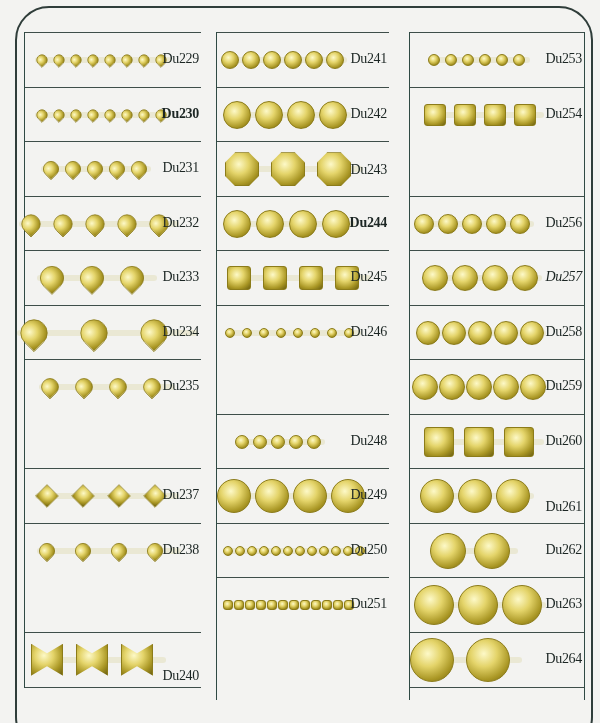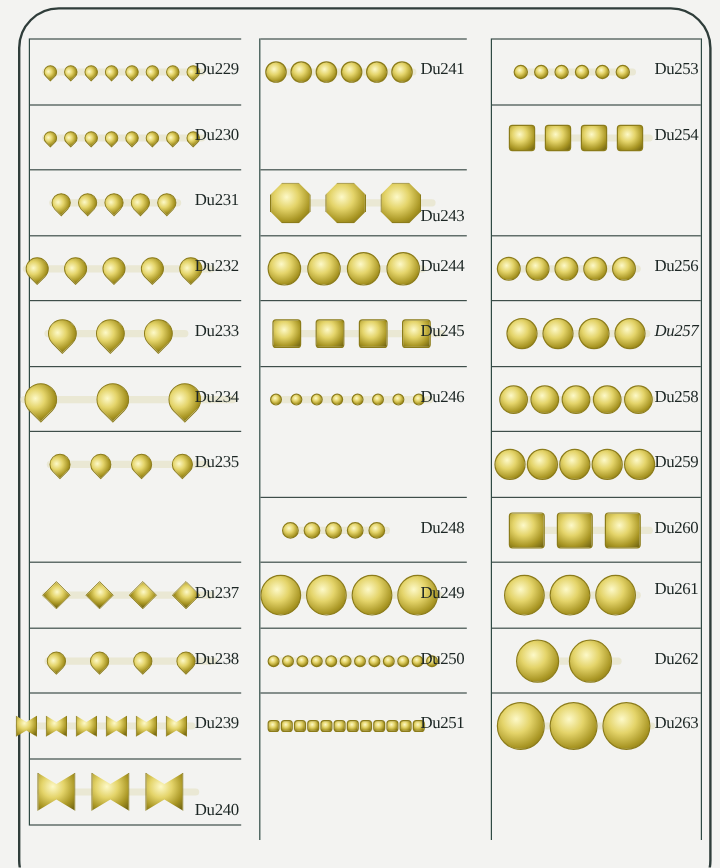--- a/index.html
+++ b/index.html
@@ -60,21 +60,21 @@
           <span class="bead" style="width: 14px; height: 14px; margin-right: 3px; border-radius: 50% 50% 50% 0px; transform: rotate(-45deg) scale(0.8);"></span>
           <span class="bead" style="width: 14px; height: 14px; margin-right: 3px; border-radius: 50% 50% 50% 0px; transform: rotate(-45deg) scale(0.8);"></span>
           <span class="bead" style="width: 14px; height: 14px; margin-right: 3px; border-radius: 50% 50% 50% 0px; transform: rotate(-45deg) scale(0.8);"></span>
           <span class="bead" style="width: 14px; height: 14px; margin-right: 3px; border-radius: 50% 50% 50% 0px; transform: rotate(-45deg) scale(0.8);"></span>
           <span class="bead" style="width: 14px; height: 14px; margin-right: 3px; border-radius: 50% 50% 50% 0px; transform: rotate(-45deg) scale(0.8);"></span>
           <span class="bead" style="width: 14px; height: 14px; margin-right: 3px; border-radius: 50% 50% 50% 0px; transform: rotate(-45deg) scale(0.8);"></span>
           <span class="bead" style="width: 14px; height: 14px; margin-right: 3px; border-radius: 50% 50% 50% 0px; transform: rotate(-45deg) scale(0.8);"></span>
         </div>
         <span class="code" style="top: 18.25px;">Du229</span>
       </div>
-      <div class="row" style="top: 54.5px; height: 54.5px;">
+      <div class="row" style="top: 54.5px; height: 54.5px; font-weight: bold;">
         <div class="string" style="left: 10px; width: 136px; top: 24.25px;"></div>
         <div class="trim" style="left: 10px; top: 20.25px; height: 14px;">
           <span class="bead" style="width: 14px; height: 14px; margin-right: 3px; border-radius: 50% 50% 50% 0px; transform: rotate(-45deg) scale(0.8);"></span>
           <span class="bead" style="width: 14px; height: 14px; margin-right: 3px; border-radius: 50% 50% 50% 0px; transform: rotate(-45deg) scale(0.8);"></span>
           <span class="bead" style="width: 14px; height: 14px; margin-right: 3px; border-radius: 50% 50% 50% 0px; transform: rotate(-45deg) scale(0.8);"></span>
           <span class="bead" style="width: 14px; height: 14px; margin-right: 3px; border-radius: 50% 50% 50% 0px; transform: rotate(-45deg) scale(0.8);"></span>
           <span class="bead" style="width: 14px; height: 14px; margin-right: 3px; border-radius: 50% 50% 50% 0px; transform: rotate(-45deg) scale(0.8);"></span>
           <span class="bead" style="width: 14px; height: 14px; margin-right: 3px; border-radius: 50% 50% 50% 0px; transform: rotate(-45deg) scale(0.8);"></span>
           <span class="bead" style="width: 14px; height: 14px; margin-right: 3px; border-radius: 50% 50% 50% 0px; transform: rotate(-45deg) scale(0.8);"></span>
           <span class="bead" style="width: 14px; height: 14px; margin-right: 3px; border-radius: 50% 50% 50% 0px; transform: rotate(-45deg) scale(0.8);"></span>
@@ -144,32 +144,20 @@
       <div class="row" style="top: 490.5px; height: 54.5px;">
         <div class="string" style="left: 12px; width: 144px; top: 24.25px;"></div>
         <div class="trim" style="left: 12px; top: 17.25px; height: 20px;">
           <span class="bead" style="width: 20px; height: 20px; margin-right: 16px; border-radius: 50% 50% 50% 0px; transform: rotate(-45deg) scale(0.8);"></span>
           <span class="bead" style="width: 20px; height: 20px; margin-right: 16px; border-radius: 50% 50% 50% 0px; transform: rotate(-45deg) scale(0.8);"></span>
           <span class="bead" style="width: 20px; height: 20px; margin-right: 16px; border-radius: 50% 50% 50% 0px; transform: rotate(-45deg) scale(0.8);"></span>
           <span class="bead" style="width: 20px; height: 20px; margin-right: 16px; border-radius: 50% 50% 50% 0px; transform: rotate(-45deg) scale(0.8);"></span>
         </div>
         <span class="code" style="top: 18.25px;">Du238</span>
       </div>
-      <div class="row" style="top: 545px; height: 54.5px;">
-        <div class="string" style="left: -12px; width: 150px; top: 24.25px;"></div>
-        <div class="trim" style="left: -12px; top: 18.25px; height: 18px;">
-          <span class="bead" style="width: 18px; height: 18px; margin-right: 7px; clip-path: polygon(0px 0px, 50% 30%, 100% 0px, 100% 100%, 50% 70%, 0px 100%);"></span>
-          <span class="bead" style="width: 18px; height: 18px; margin-right: 7px; clip-path: polygon(0px 0px, 50% 30%, 100% 0px, 100% 100%, 50% 70%, 0px 100%);"></span>
-          <span class="bead" style="width: 18px; height: 18px; margin-right: 7px; clip-path: polygon(0px 0px, 50% 30%, 100% 0px, 100% 100%, 50% 70%, 0px 100%);"></span>
-          <span class="bead" style="width: 18px; height: 18px; margin-right: 7px; clip-path: polygon(0px 0px, 50% 30%, 100% 0px, 100% 100%, 50% 70%, 0px 100%);"></span>
-          <span class="bead" style="width: 18px; height: 18px; margin-right: 7px; clip-path: polygon(0px 0px, 50% 30%, 100% 0px, 100% 100%, 50% 70%, 0px 100%);"></span>
-          <span class="bead" style="width: 18px; height: 18px; margin-right: 7px; clip-path: polygon(0px 0px, 50% 30%, 100% 0px, 100% 100%, 50% 70%, 0px 100%);"></span>
-        </div>
-        <span class="code" style="top: 18.25px;">Du239</span>
-      </div>
       <div class="row last" style="top: 599.5px; height: 54.5px;">
         <div class="string" style="left: 6px; width: 135px; top: 24.25px;"></div>
         <div class="trim" style="left: 6px; top: 11.25px; height: 32px;">
           <span class="bead" style="width: 32px; height: 32px; margin-right: 13px; clip-path: polygon(0px 0px, 50% 30%, 100% 0px, 100% 100%, 50% 70%, 0px 100%);"></span>
           <span class="bead" style="width: 32px; height: 32px; margin-right: 13px; clip-path: polygon(0px 0px, 50% 30%, 100% 0px, 100% 100%, 50% 70%, 0px 100%);"></span>
           <span class="bead" style="width: 32px; height: 32px; margin-right: 13px; clip-path: polygon(0px 0px, 50% 30%, 100% 0px, 100% 100%, 50% 70%, 0px 100%);"></span>
         </div>
         <span class="code" style="top: 35px;">Du240</span>
       </div>
     </div>
@@ -179,30 +167,40 @@
         <div class="trim" style="left: 4px; top: 18.25px; height: 18px;">
           <span class="bead" style="width: 18px; height: 18px; margin-right: 3px; border-radius: 50%;"></span>
           <span class="bead" style="width: 18px; height: 18px; margin-right: 3px; border-radius: 50%;"></span>
           <span class="bead" style="width: 18px; height: 18px; margin-right: 3px; border-radius: 50%;"></span>
           <span class="bead" style="width: 18px; height: 18px; margin-right: 3px; border-radius: 50%;"></span>
           <span class="bead" style="width: 18px; height: 18px; margin-right: 3px; border-radius: 50%;"></span>
           <span class="bead" style="width: 18px; height: 18px; margin-right: 3px; border-radius: 50%;"></span>
         </div>
         <span class="code" style="top: 18.25px;">Du241</span>
       </div>
+      <div class="row" style="top: 54.5px; height: 54.5px;">
+        <div class="string" style="left: 6px; width: 128px; top: 24.25px;"></div>
+        <div class="trim" style="left: 6px; top: 13.25px; height: 28px;">
+          <span class="bead" style="width: 28px; height: 28px; margin-right: 4px; border-radius: 50%;"></span>
+          <span class="bead" style="width: 28px; height: 28px; margin-right: 4px; border-radius: 50%;"></span>
+          <span class="bead" style="width: 28px; height: 28px; margin-right: 4px; border-radius: 50%;"></span>
+          <span class="bead" style="width: 28px; height: 28px; margin-right: 4px; border-radius: 50%;"></span>
+        </div>
+        <span class="code" style="top: 18.25px;">Du242</span>
+      </div>
       <div class="row" style="top: 109px; height: 54.5px;">
         <div class="string" style="left: 8px; width: 138px; top: 24.25px;"></div>
         <div class="trim" style="left: 8px; top: 10.25px; height: 34px;">
           <span class="bead" style="width: 34px; height: 34px; margin-right: 12px; clip-path: polygon(30% 0px, 70% 0px, 100% 30%, 100% 70%, 70% 100%, 30% 100%, 0px 70%, 0px 30%);"></span>
           <span class="bead" style="width: 34px; height: 34px; margin-right: 12px; clip-path: polygon(30% 0px, 70% 0px, 100% 30%, 100% 70%, 70% 100%, 30% 100%, 0px 70%, 0px 30%);"></span>
           <span class="bead" style="width: 34px; height: 34px; margin-right: 12px; clip-path: polygon(30% 0px, 70% 0px, 100% 30%, 100% 70%, 70% 100%, 30% 100%, 0px 70%, 0px 30%);"></span>
         </div>
-        <span class="code" style="top: 31px;">Du243</span>
-      </div>
-      <div class="row" style="top: 163.5px; height: 54.5px;">
+        <span class="code" style="top: 20px;">Du243</span>
+      </div>
+      <div class="row" style="top: 163.5px; height: 54.5px; font-weight: bold;">
         <div class="string" style="left: 6px; width: 132px; top: 24.25px;"></div>
         <div class="trim" style="left: 6px; top: 13.25px; height: 28px;">
           <span class="bead" style="width: 28px; height: 28px; margin-right: 5px; border-radius: 50%;"></span>
           <span class="bead" style="width: 28px; height: 28px; margin-right: 5px; border-radius: 50%;"></span>
           <span class="bead" style="width: 28px; height: 28px; margin-right: 5px; border-radius: 50%;"></span>
           <span class="bead" style="width: 28px; height: 28px; margin-right: 5px; border-radius: 50%;"></span>
         </div>
         <span class="code" style="top: 18.25px;">Du244</span>
       </div>
       <div class="row" style="top: 218px; height: 54.5px;">
@@ -362,33 +360,41 @@
         </div>
         <span class="code" style="top: 18.25px;">Du260</span>
       </div>
       <div class="row" style="top: 436px; height: 54.5px;">
         <div class="string" style="left: 10px; width: 114px; top: 24.25px;"></div>
         <div class="trim" style="left: 10px; top: 10.25px; height: 34px;">
           <span class="bead" style="width: 34px; height: 34px; margin-right: 4px; border-radius: 50%;"></span>
           <span class="bead" style="width: 34px; height: 34px; margin-right: 4px; border-radius: 50%;"></span>
           <span class="bead" style="width: 34px; height: 34px; margin-right: 4px; border-radius: 50%;"></span>
         </div>
-        <span class="code" style="top: 15px;">Du261</span>
+        <span class="code" style="top: 30px;">Du261</span>
       </div>
       <div class="row" style="top: 490.5px; height: 54.5px;">
         <div class="string" style="left: 20px; width: 88px; top: 24.25px;"></div>
         <div class="trim" style="left: 20px; top: 9.25px; height: 36px;">
           <span class="bead" style="width: 36px; height: 36px; margin-right: 8px; border-radius: 50%;"></span>
           <span class="bead" style="width: 36px; height: 36px; margin-right: 8px; border-radius: 50%;"></span>
         </div>
         <span class="code" style="top: 18.25px;">Du262</span>
       </div>
       <div class="row" style="top: 545px; height: 54.5px;">
         <div class="string" style="left: 4px; width: 132px; top: 24.25px;"></div>
         <div class="trim" style="left: 4px; top: 7.25px; height: 40px;">
           <span class="bead" style="width: 40px; height: 40px; margin-right: 4px; border-radius: 50%;"></span>
           <span class="bead" style="width: 40px; height: 40px; margin-right: 4px; border-radius: 50%;"></span>
           <span class="bead" style="width: 40px; height: 40px; margin-right: 4px; border-radius: 50%;"></span>
         </div>
         <span class="code" style="top: 18.25px;">Du263</span>
       </div>
+      <div class="row last" style="top: 599.5px; height: 54.5px;">
+        <div class="string" style="left: 0px; width: 112px; top: 24.25px;"></div>
+        <div class="trim" style="left: 0px; top: 5.25px; height: 44px;">
+          <span class="bead" style="width: 44px; height: 44px; margin-right: 12px; border-radius: 50%;"></span>
+          <span class="bead" style="width: 44px; height: 44px; margin-right: 12px; border-radius: 50%;"></span>
+        </div>
+        <span class="code" style="top: 18.25px;">Du264</span>
+      </div>
     </div>
   </div>
 
 </body></html>

